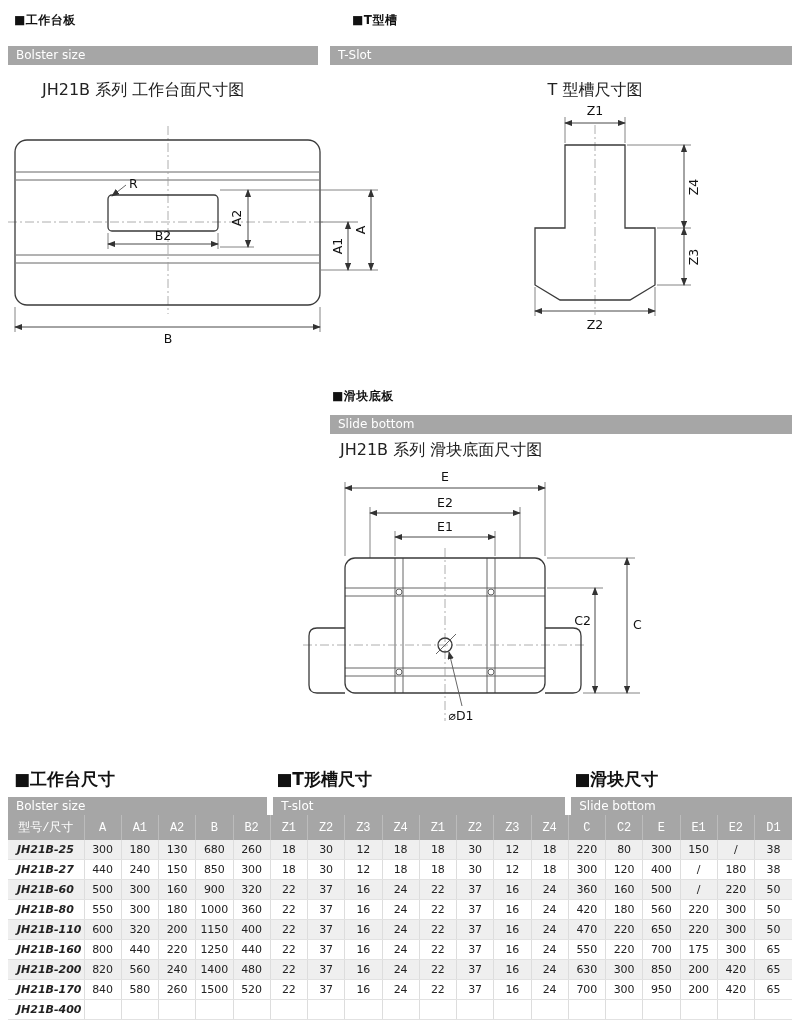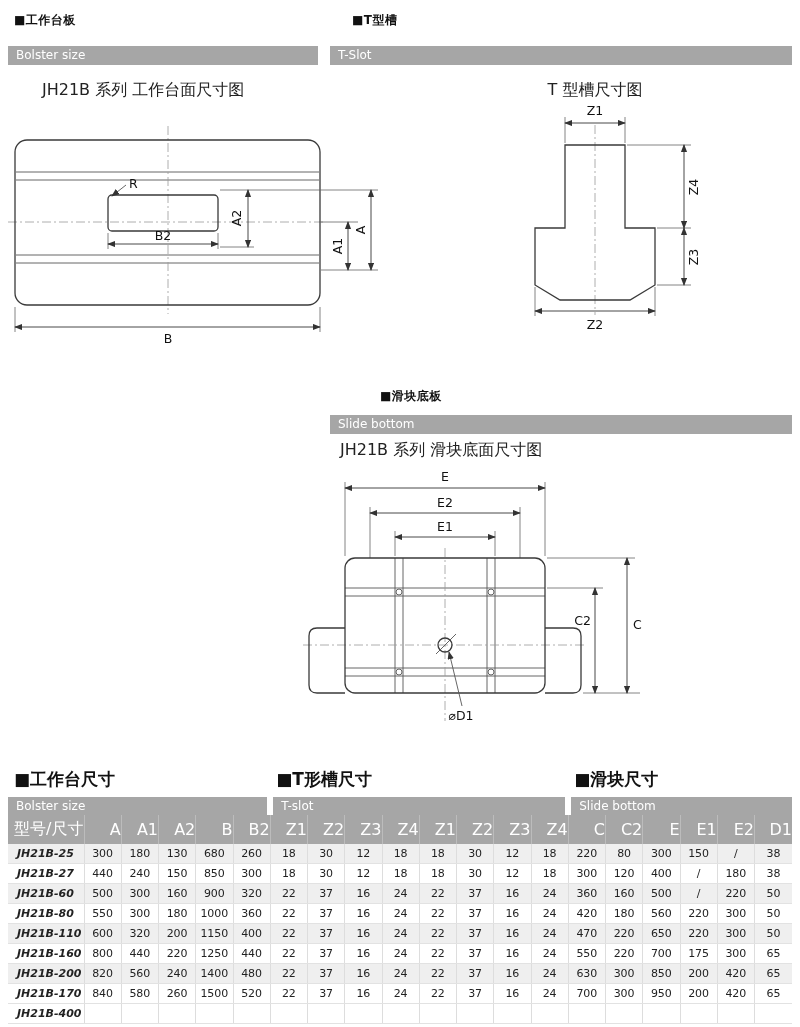--- a/index.html
+++ b/index.html
@@ -16,21 +16,21 @@
   svg .dim{stroke:#333;stroke-width:.9;}
   svg .dash{stroke:#999;stroke-width:.8;stroke-dasharray:9 3 2 3;fill:none;}
   svg text{font-size:12.5px;fill:#111;font-family:"DejaVu Sans",sans-serif;}
 
   .spec-table-wrap{position:absolute;left:8px;top:765px;width:784px;}
   table.spec{border-collapse:collapse;width:784px;table-layout:fixed;font-size:11px;}
   table.spec td,table.spec th{overflow:hidden;white-space:nowrap;}
   tr.gt td{font-size:17px;font-weight:bold;background:#fff;padding:3px 0 6px 6px;text-align:left;}
   tr.gbar td{background:#a6a6a6;color:#fff;font-size:12px;padding:2px 8px;text-align:left;border-right:6px solid #fff;}
   tr.gbar td:last-child{border-right:none;}
-  tr.chead th{background:#a6a6a6;color:#fff;font-weight:normal;font-size:16px;padding:4px 0;border-left:1px solid #bcbcbc;text-align:right;}
+  tr.chead th{background:#a6a6a6;color:#fff;font-weight:normal;font-size:12px;padding:4px 0;border-left:1px solid #bcbcbc;text-align:center;font-family:Liberation Mono, monospace;}
   tr.chead th:first-child{border-left:none;}
   tbody.rows td{text-align:center;padding:3px 0;border-left:1px solid #ddd;border-bottom:1px solid #e2e2e2;color:#222;height:13px;}
   tbody.rows td:first-child{border-left:none;}
   tbody.rows td.model{font-style:italic;font-weight:bold;text-align:left;padding-left:9px;}
   tbody.rows tr.alt{background:#efefef;}
 </style>
 </head>
 <body>
 
 <div class="page">
@@ -107,21 +107,21 @@
     <line class="ext" x1="152" y1="185" x2="186" y2="185"></line>
     <line class="dim" x1="179" y1="128" x2="179" y2="185" marker-start="url(#ar)" marker-end="url(#ar)"></line>
     <text transform="rotate(-90 193 157)" x="193" y="157" text-anchor="middle">Z3</text>
 
     <line class="ext" x1="30" y1="187" x2="30" y2="216"></line>
     <line class="ext" x1="150" y1="187" x2="150" y2="216"></line>
     <line class="dim" x1="30" y1="211" x2="150" y2="211" marker-start="url(#ar)" marker-end="url(#ar)"></line>
     <text x="90" y="229" text-anchor="middle">Z2</text>
   </svg>
 
-  <div class="sec-title" style="left:332px;top:388px;margin-left:48px;">■滑块底板</div>
+  <div class="sec-title" style="left:332px;top:388px;">■滑块底板</div>
   <div class="sec-bar" style="left:330px;top:415px;width:462px;">Slide bottom</div>
   <div class="caption" style="left:340px;top:440px;">JH21B 系列 滑块底面尺寸图</div>
 
   <svg style="position:absolute;left:295px;top:463px;" width="360" height="280" viewBox="0 0 360 280">
 
     <line class="ext" x1="50" y1="93" x2="50" y2="19"></line>
     <line class="ext" x1="250" y1="93" x2="250" y2="19"></line>
     <line class="dim" x1="50" y1="25" x2="250" y2="25" marker-start="url(#ar)" marker-end="url(#ar)"></line>
     <text x="150" y="18" text-anchor="middle">E</text>
 

